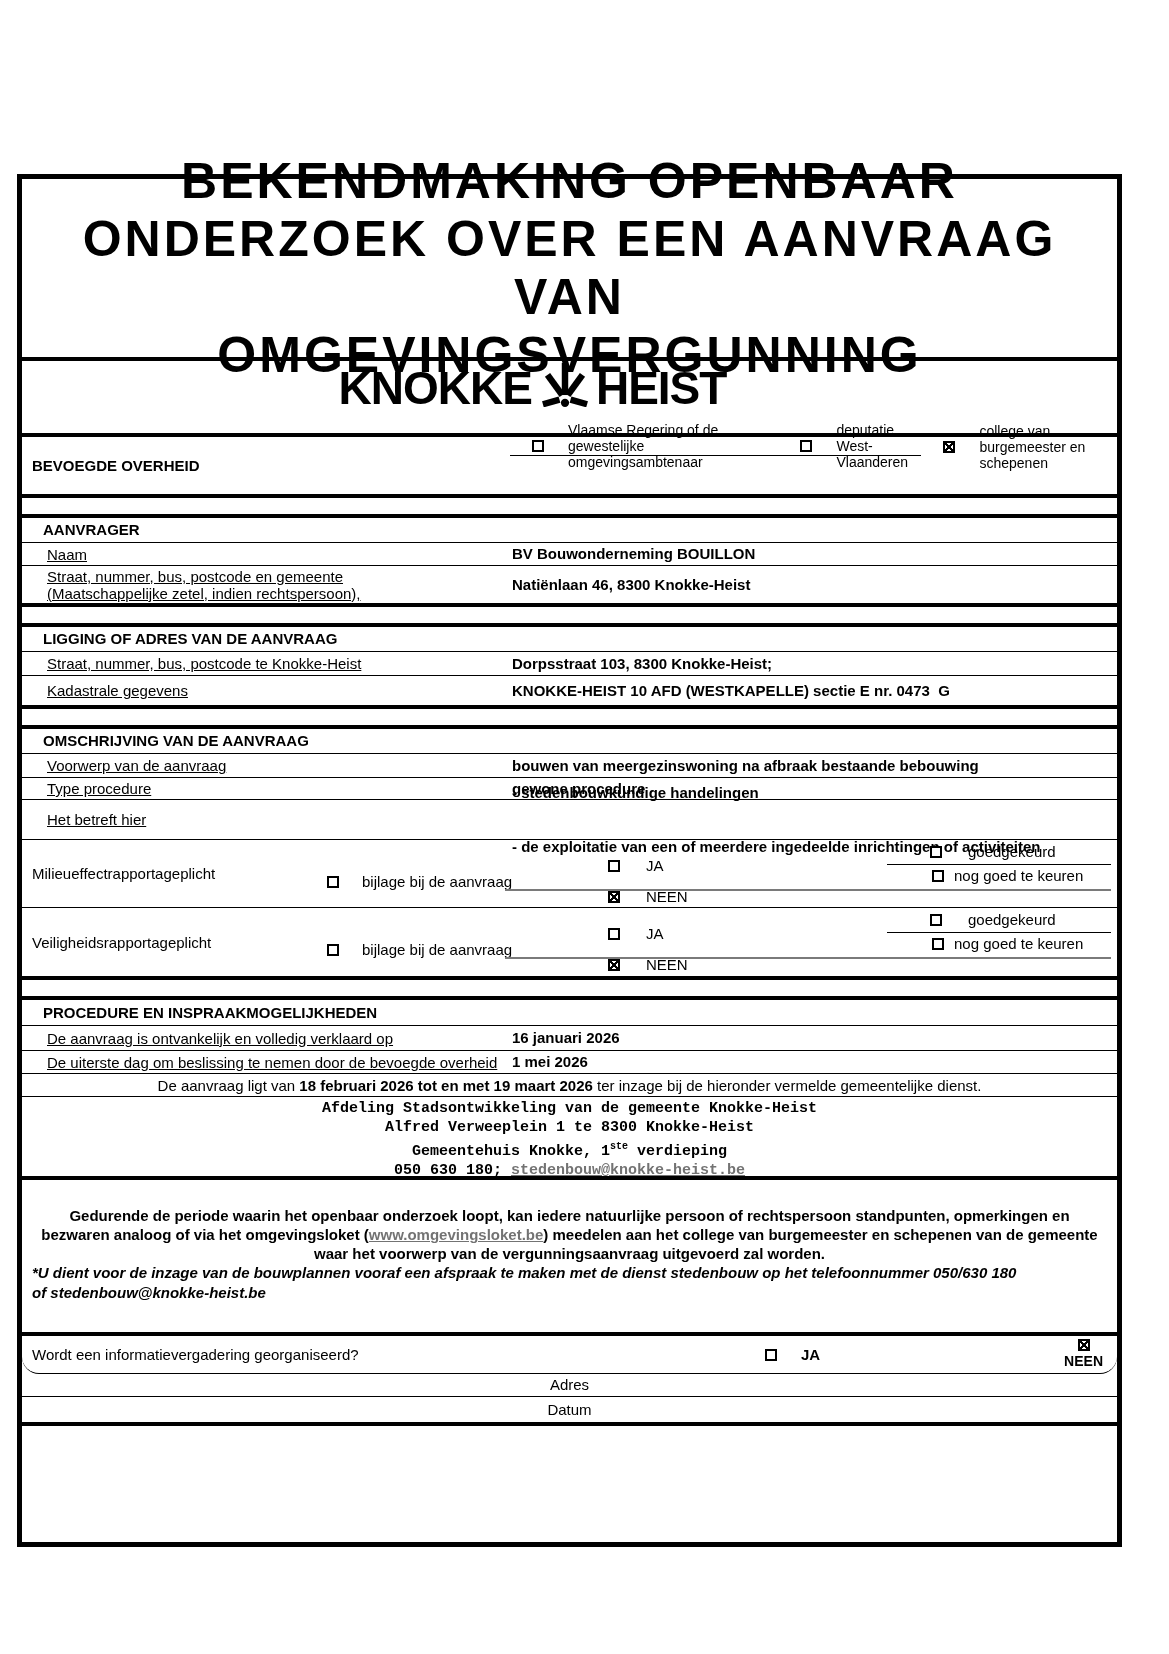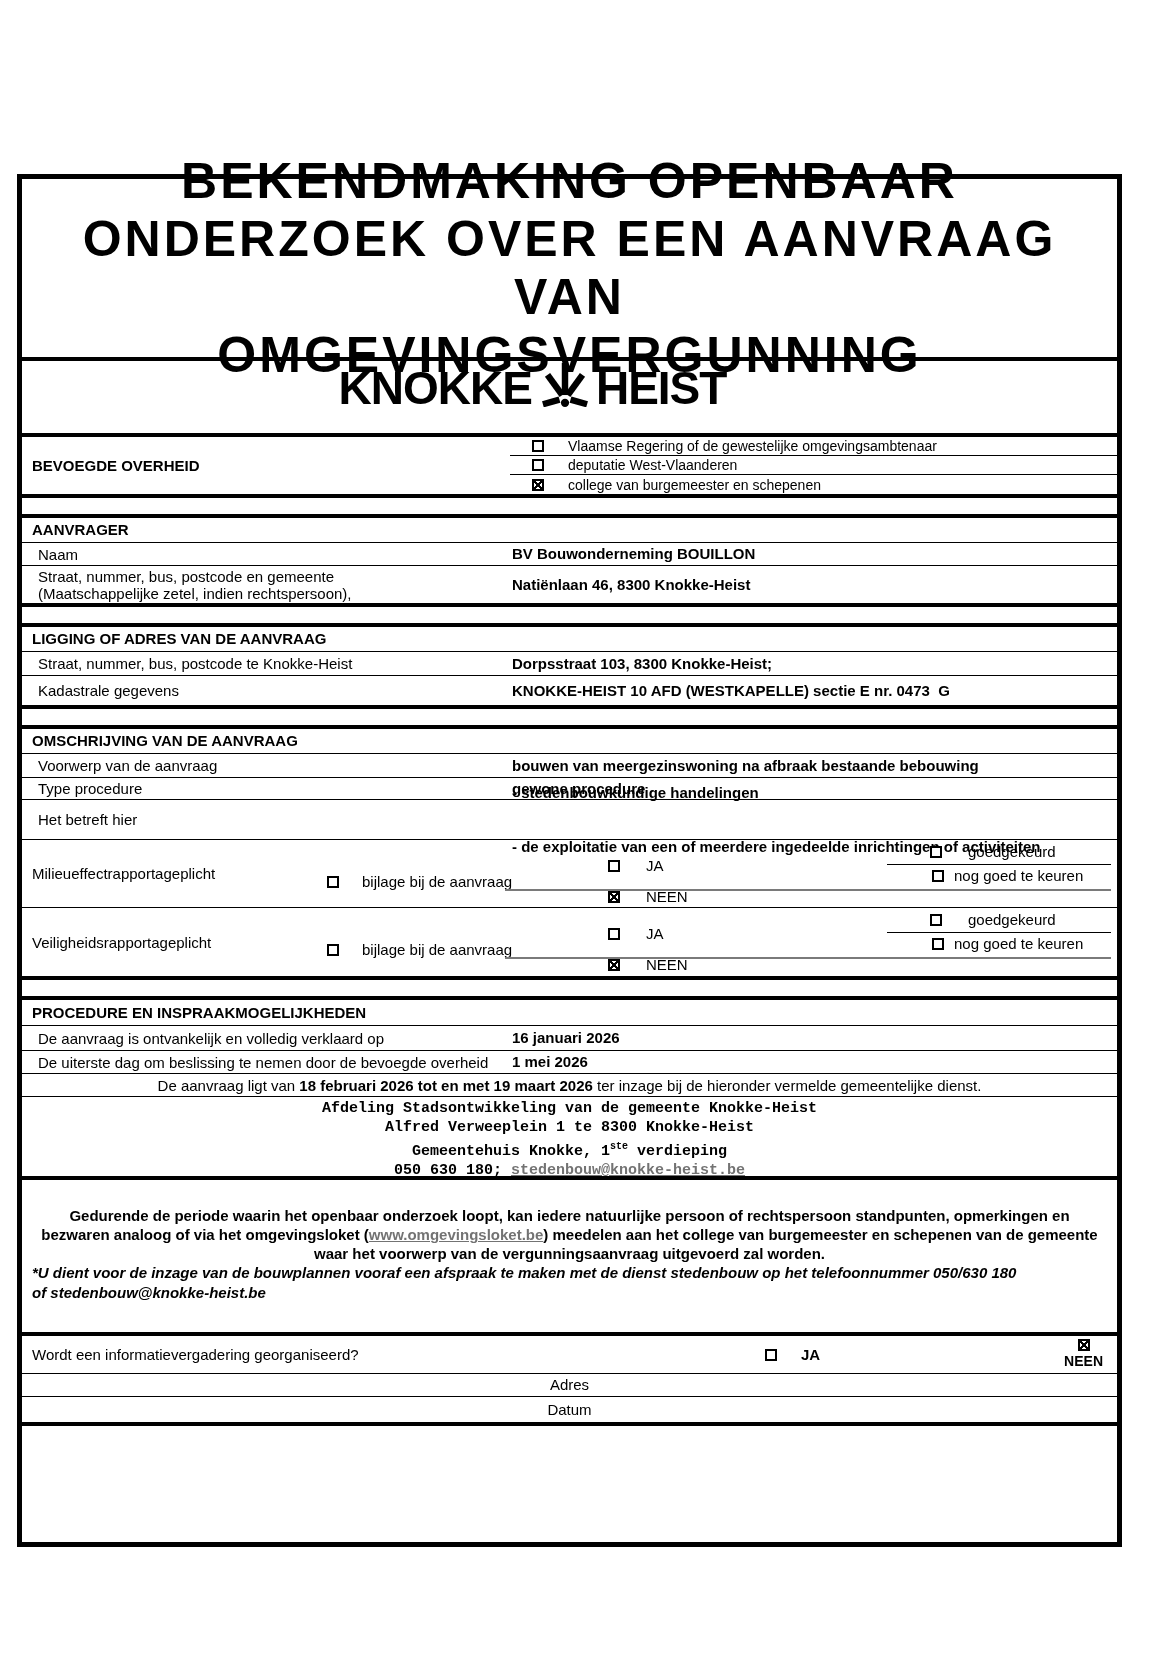--- a/index.html
+++ b/index.html
@@ -23,33 +23,33 @@
   .logo-box{
     height:76px; border-bottom:4px solid #000;
     display:flex; align-items:flex-start; justify-content:center; padding-right:74px;
   }
   .logo-text{ font-weight:bold; font-size:46px; letter-spacing:-1px; }
   .logo-mark{ width:54px; height:46px; margin:0 4px 0 6px; }
   
   .sec-bevoegde{ height:61px; border-bottom:4px solid #000; display:flex; }
   .bev-label{ width:488px; padding-left:10px; display:flex; align-items:center;
     font-weight:bold; font-size:15px; }
-  .bev-options{ flex:1; display:flex; flex-direction:column; }
+  .bev-options{ flex:1; display:flex; flex-direction:row; }
   .bev-opt{ height:19px; display:flex; align-items:center; border-bottom:1px solid #000;
     font-size:14px; }
   .bev-opt:last-child{ border-bottom:none; }
   .bev-opt .cb{ margin-left:22px; margin-right:24px; }
   
   .gap{ height:20px; border-bottom:4px solid #000; }
   .sec{ border-bottom:4px solid #000; }
-  .hdr{ height:25px; line-height:24px; padding-left:10px; font-weight:bold;
+  .hdr{ height:25px; line-height:24px; padding-left:21px; font-weight:bold;
     font-size:15px; border-bottom:1px solid #000; }
   .frow{ display:flex; align-items:center; border-bottom:1px solid #000; font-size:15px; }
   .frow.noline{ border-bottom:none; }
-  .fl{ width:488px; padding:2px 6px 2px 16px; line-height:17px; }
+  .fl{ width:488px; padding:2px 6px 2px 25px; line-height:17px;text-decoration:underline; }
   .fv{ flex:1; font-weight:bold; padding:2px 4px 2px 2px; line-height:18px; white-space:pre-wrap; }
   .h23{ height:23px; } .h24{ height:24px; } .h22{ height:22px; }
   .h25{ height:25px; } .h29{ height:29px; } .h37{ height:37px; } .h40{ height:40px; }
   
   .cb{ display:inline-block; width:12px; height:12px; border:2px solid #000;
     background:#fff; flex:0 0 auto; }
   .cb.checked{
     background-image:
       linear-gradient(45deg,  transparent 42%, #000 42%, #000 58%, transparent 58%),
       linear-gradient(-45deg, transparent 42%, #000 42%, #000 58%, transparent 58%);
@@ -67,21 +67,21 @@
   .dienst{ height:79px; padding-top:2px; font-weight:bold; line-height:19px;font-family:Liberation Mono, monospace; }
   sup{ font-size:10px; }
   .lnk{ color:#737373; text-decoration:underline; font-weight:bold; cursor:pointer; }
   
   .bezwaar{ height:156px; border-bottom:4px solid #000; padding-top:26px; font-size:15px; }
   .bz-par{ text-align:center; font-weight:bold; line-height:19px; padding:0 14px; }
   .bz-opgelet{ display:inline-block; margin:6px 0 0 10px; font-weight:bold;
     text-decoration:underline; }
   .bz-note{ padding:0 100px 0 10px; font-weight:bold; font-style:italic; line-height:20px; }
   
-  .verg{ position:relative; height:38px; border-bottom:1px solid #000; font-size:15px; }
+  .verg{ position:relative; height:38px; border-bottom:1px solid #000; font-size:15px;border-radius:17px; }
   .verg-label{ position:absolute; left:10px; top:0; height:100%; display:flex; align-items:center; }
   .neen-block{ position:absolute; right:14px; top:3px; display:flex; flex-direction:column;
     align-items:center; gap:2px; font-weight:bold; font-size:14px; }
   .adres-row{ height:23px; line-height:22px; text-align:center; border-bottom:1px solid #000;
     font-size:15px; }
   .datum-row{ height:29px; line-height:25px; text-align:center; border-bottom:4px solid #000;
     font-size:15px; }
   .b{ font-weight:bold; }
 </style>
 </head>

